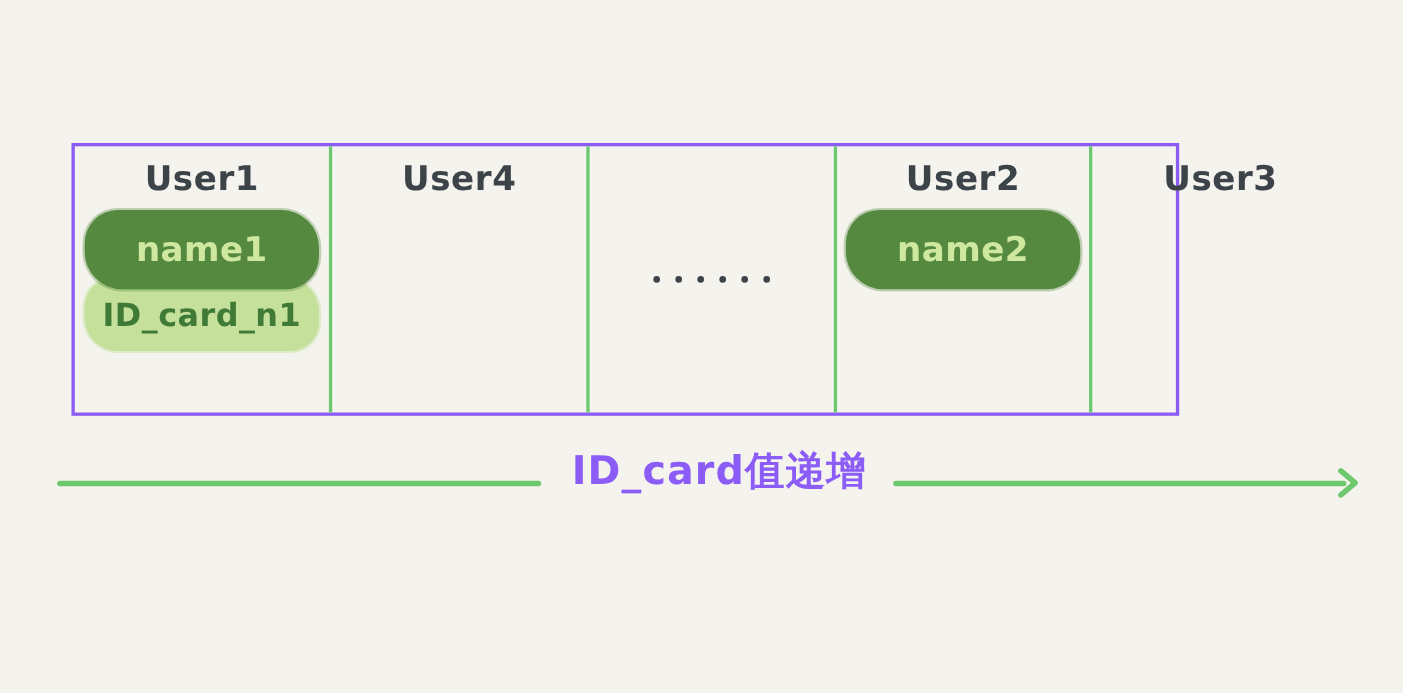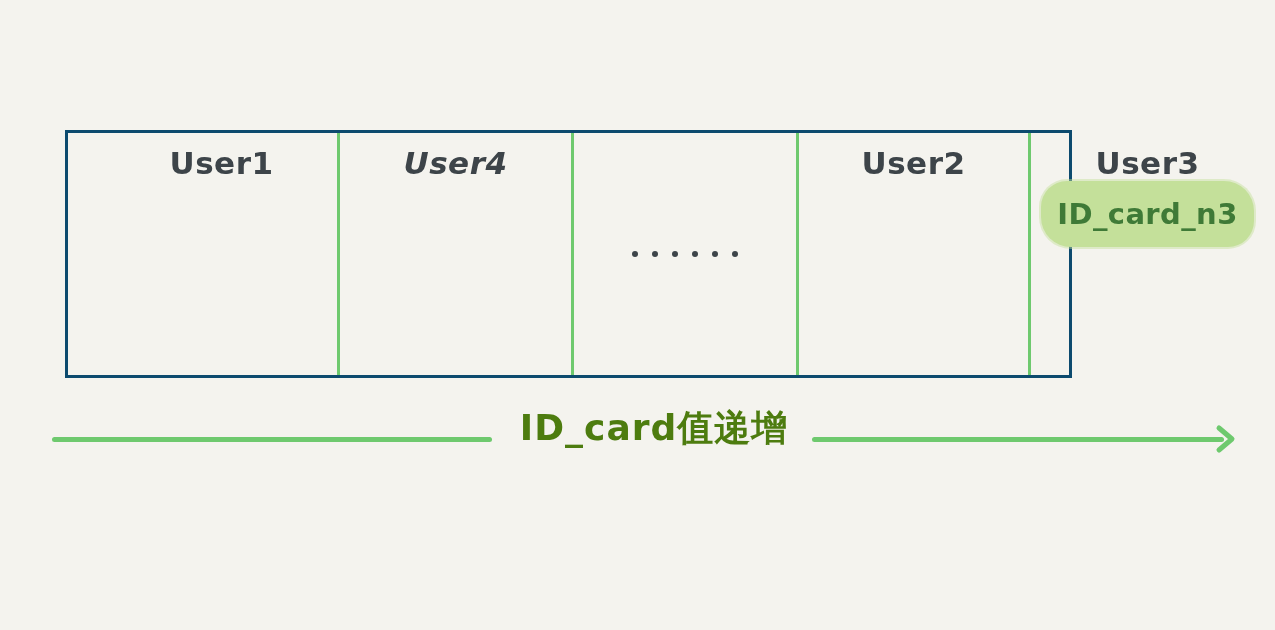--- a/index.html
+++ b/index.html
@@ -24,38 +24,37 @@
   }
 
   
   .table {
     position: absolute;
     left: 65px;
     top: 130px;
     width: 1007px;
     height: 248px;
     box-sizing: border-box;
-    border: 3px solid #0c4a6e;
-    display: flex;
-    padding-left: 38px;
+    border: 3px solid #8b5cf6;
+    display: flex;
   }
   .cell {
     flex: 0 0 auto;
     position: relative;
     box-sizing: border-box;
     border-right: 3px solid #6ec96e;
     display: flex;
     flex-direction: column;
     align-items: center;
   }
   .cell:last-child {
     border-right: none;
   }
   .cell-user1 { width: 234px; }
-  .cell-user4 { width: 234px; font-style: italic; }
+  .cell-user4 { width: 234px; }
   .cell-ellipsis { width: 225px; }
   .cell-user2 { width: 232px; }
   .cell-user3 { width: 233px; text-align: right; }
 
   .cell-title {
     margin-top: 12px;
     font-family: "DejaVu Sans", sans-serif;
     font-size: 31px;
     font-weight: 700;
     letter-spacing: 0.5px;
@@ -161,35 +160,39 @@
   }
   .arrow-caption {
     position: absolute;
     left: 445px;
     top: -14px;
     width: 318px;
     text-align: center;
     font-family: "DejaVu Sans", sans-serif;
     font-size: 36px;
     font-weight: 700;
-    color: #4d7c0f;
+    color: #8b5cf6;
     white-space: nowrap;
     letter-spacing: 1px;
     user-select: none;
   }
 </style>
 </head>
 <body>
 
 <div id="canvas">
 
   <div class="table">
 
     <div class="cell cell-user1">
       <div class="cell-title">User1</div>
+      <div class="pill-stack">
+        <div class="pill pill-name">name1</div>
+        <div class="pill pill-id">ID_card_n1</div>
+      </div>
     </div>
 
     <div class="cell cell-user4">
       <div class="cell-title">User4</div>
       <div class="pill-stack">
       </div>
     </div>
 
     <div class="cell cell-ellipsis">
       <div class="ellipsis">
@@ -198,27 +201,27 @@
         <span class="dot"></span>
         <span class="dot"></span>
         <span class="dot"></span>
         <span class="dot"></span>
       </div>
     </div>
 
     <div class="cell cell-user2">
       <div class="cell-title">User2</div>
       <div class="pill-stack">
+        <div class="pill pill-name">name2</div>
       </div>
     </div>
 
     <div class="cell cell-user3">
       <div class="cell-title">User3</div>
       <div class="pill-stack">
-        <div class="pill pill-id">ID_card_n3</div>
       </div>
     </div>
 
   </div>
 
   <div class="arrow-wrap">
     <div class="arrow-line-left"></div>
     <div class="arrow-caption">ID_card值递增</div>
     <div class="arrow-line-right"></div>
     <div class="arrow-head">

